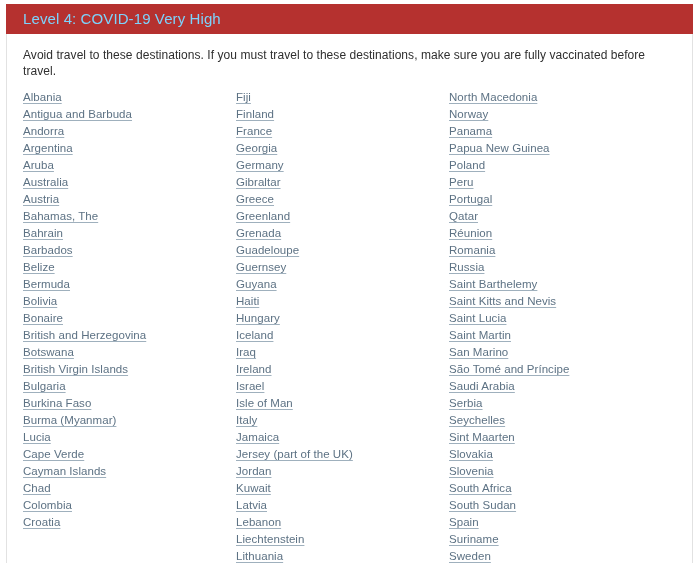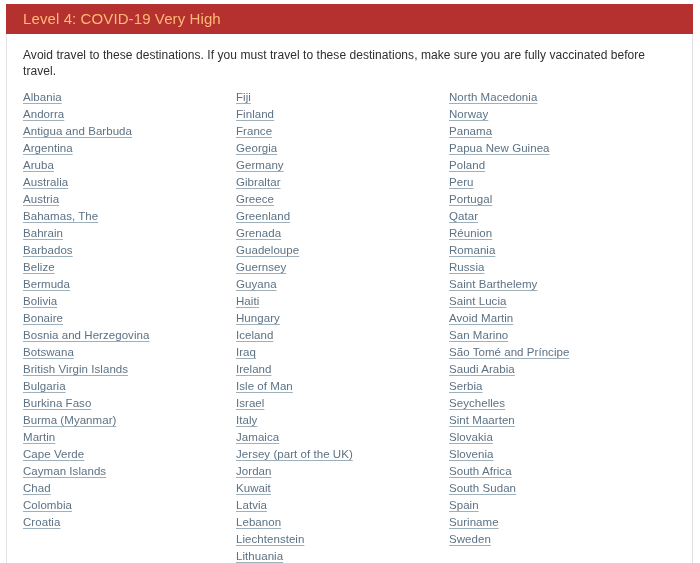--- a/index.html
+++ b/index.html
@@ -16,21 +16,21 @@
     -webkit-font-smoothing: antialiased;
   }
 
   .panel {
     width: 700px;
     padding: 4px 7px 0 6px;
   }
 
   .panel-header {
     background: #b5312f;
-    color: #fdba74;
+    color: #7dd3fc;
     font-size: 15px;
     line-height: 1;
     font-weight: 400;
     padding: 7px 0 8px 17px;
     letter-spacing: 0.1px;
   }
 
   .panel-body {
     border: 1px solid #e2e2e2;
     border-top: none;
@@ -81,40 +81,40 @@
 
   <div class="panel-header">Level 4: COVID-19 Very High</div>
 
   <div class="panel-body">
 
     <div class="intro">Avoid travel to these destinations. If you must travel to these destinations, make sure you are fully vaccinated before travel.</div>
 
     <div class="columns">
       <div class="col">
           <a class="country-link">Albania</a>
+          <a class="country-link">Antigua and Barbuda</a>
           <a class="country-link">Andorra</a>
-          <a class="country-link">Antigua and Barbuda</a>
           <a class="country-link">Argentina</a>
           <a class="country-link">Aruba</a>
           <a class="country-link">Australia</a>
           <a class="country-link">Austria</a>
           <a class="country-link">Bahamas, The</a>
           <a class="country-link">Bahrain</a>
           <a class="country-link">Barbados</a>
           <a class="country-link">Belize</a>
           <a class="country-link">Bermuda</a>
           <a class="country-link">Bolivia</a>
           <a class="country-link">Bonaire</a>
-          <a class="country-link">Bosnia and Herzegovina</a>
+          <a class="country-link">British and Herzegovina</a>
           <a class="country-link">Botswana</a>
           <a class="country-link">British Virgin Islands</a>
           <a class="country-link">Bulgaria</a>
           <a class="country-link">Burkina Faso</a>
           <a class="country-link">Burma (Myanmar)</a>
-          <a class="country-link">Martin</a>
+          <a class="country-link">Lucia</a>
           <a class="country-link">Cape Verde</a>
           <a class="country-link">Cayman Islands</a>
           <a class="country-link">Chad</a>
           <a class="country-link">Colombia</a>
           <a class="country-link">Croatia</a>
         </div>
       <div class="col">
           <a class="country-link">Fiji</a>
           <a class="country-link">Finland</a>
           <a class="country-link">France</a>
@@ -125,22 +125,22 @@
           <a class="country-link">Greenland</a>
           <a class="country-link">Grenada</a>
           <a class="country-link">Guadeloupe</a>
           <a class="country-link">Guernsey</a>
           <a class="country-link">Guyana</a>
           <a class="country-link">Haiti</a>
           <a class="country-link">Hungary</a>
           <a class="country-link">Iceland</a>
           <a class="country-link">Iraq</a>
           <a class="country-link">Ireland</a>
+          <a class="country-link">Israel</a>
           <a class="country-link">Isle of Man</a>
-          <a class="country-link">Israel</a>
           <a class="country-link">Italy</a>
           <a class="country-link">Jamaica</a>
           <a class="country-link">Jersey (part of the UK)</a>
           <a class="country-link">Jordan</a>
           <a class="country-link">Kuwait</a>
           <a class="country-link">Latvia</a>
           <a class="country-link">Lebanon</a>
           <a class="country-link">Liechtenstein</a>
           <a class="country-link">Lithuania</a>
           <a class="country-link">Luxembourg</a>
@@ -151,22 +151,23 @@
           <a class="country-link">Panama</a>
           <a class="country-link">Papua New Guinea</a>
           <a class="country-link">Poland</a>
           <a class="country-link">Peru</a>
           <a class="country-link">Portugal</a>
           <a class="country-link">Qatar</a>
           <a class="country-link">Réunion</a>
           <a class="country-link">Romania</a>
           <a class="country-link">Russia</a>
           <a class="country-link">Saint Barthelemy</a>
+          <a class="country-link">Saint Kitts and Nevis</a>
           <a class="country-link">Saint Lucia</a>
-          <a class="country-link">Avoid Martin</a>
+          <a class="country-link">Saint Martin</a>
           <a class="country-link">San Marino</a>
           <a class="country-link">São Tomé and Príncipe</a>
           <a class="country-link">Saudi Arabia</a>
           <a class="country-link">Serbia</a>
           <a class="country-link">Seychelles</a>
           <a class="country-link">Sint Maarten</a>
           <a class="country-link">Slovakia</a>
           <a class="country-link">Slovenia</a>
           <a class="country-link">South Africa</a>
           <a class="country-link">South Sudan</a>

